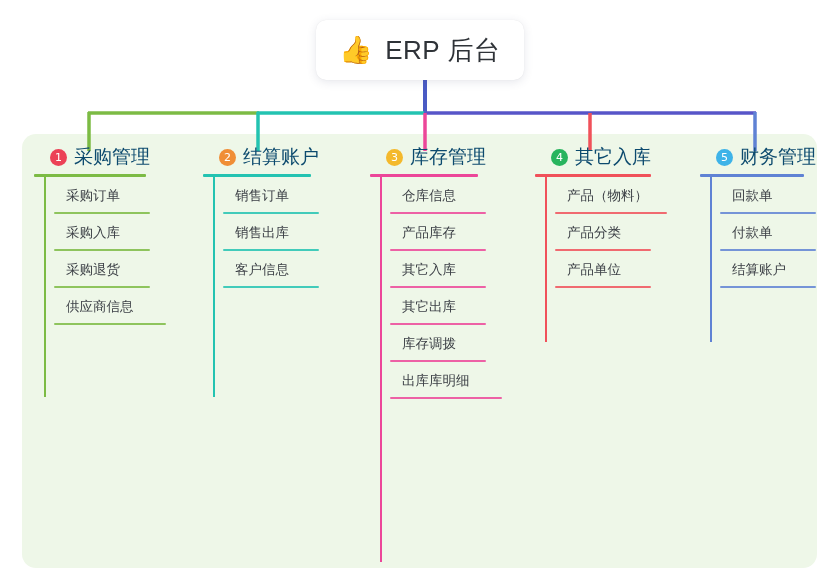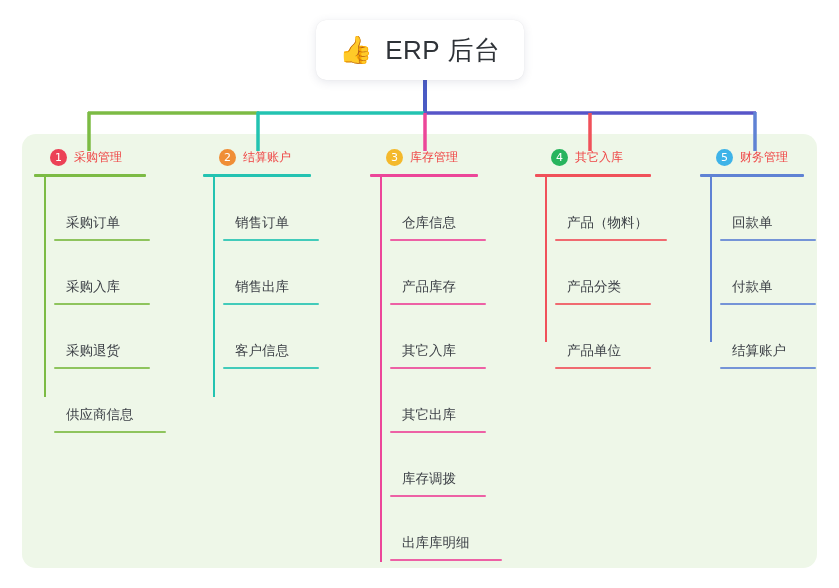--- a/index.html
+++ b/index.html
@@ -63,42 +63,42 @@
   }
   .badge{
     width:17px;height:17px;border-radius:50%;
     color:#ffffff;
     font-size:11px;line-height:17px;
     text-align:center;
     font-family:"DejaVu Sans",sans-serif;
     flex:0 0 auto;
   }
   .col-title{
-    font-size:12px;
-    color:#ef4444;
+    font-size:19px;
+    color:#0c4a6e;
     white-space:nowrap;
   }
   .col-rule{
     height:3px;
     margin-top:6px;
     border-radius:1px;
   }
   .col-body{
     position:relative;
     padding-left:20px;
     box-sizing:border-box;
   }
   .spine{
     position:absolute;
     left:10px;top:0;
     width:2px;
   }
   .leaf{
     position:relative;
-    height:64px;
+    height:37px;
   }
   .leaf-text{
     position:absolute;
     left:12px;bottom:9px;
     font-size:13.5px;
     color:#3b3f45;
     white-space:nowrap;
   }
   .leaf-rule{
     position:absolute;

